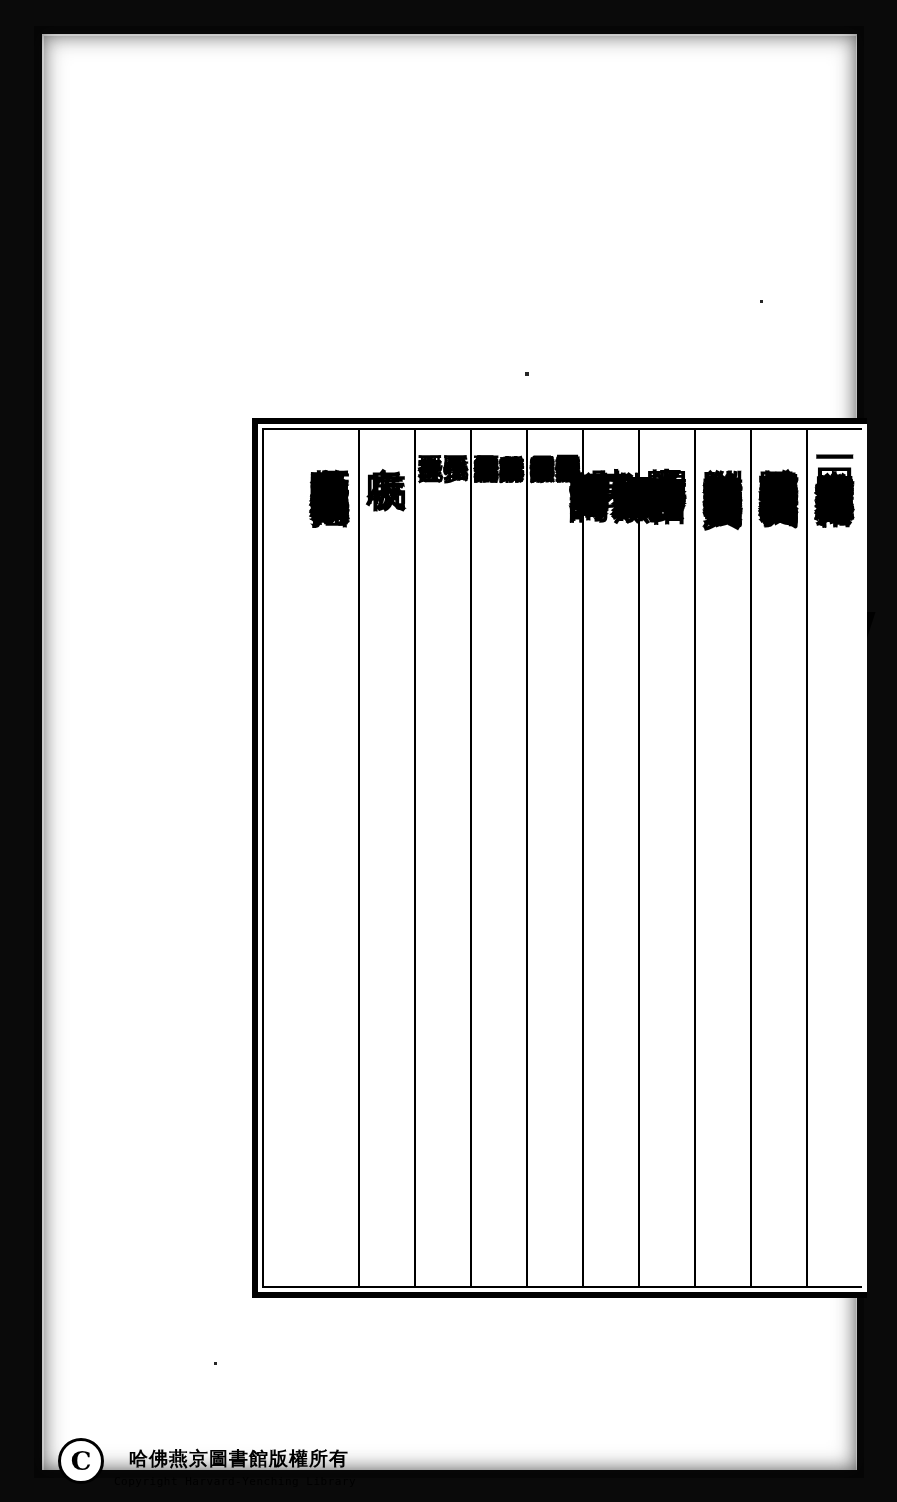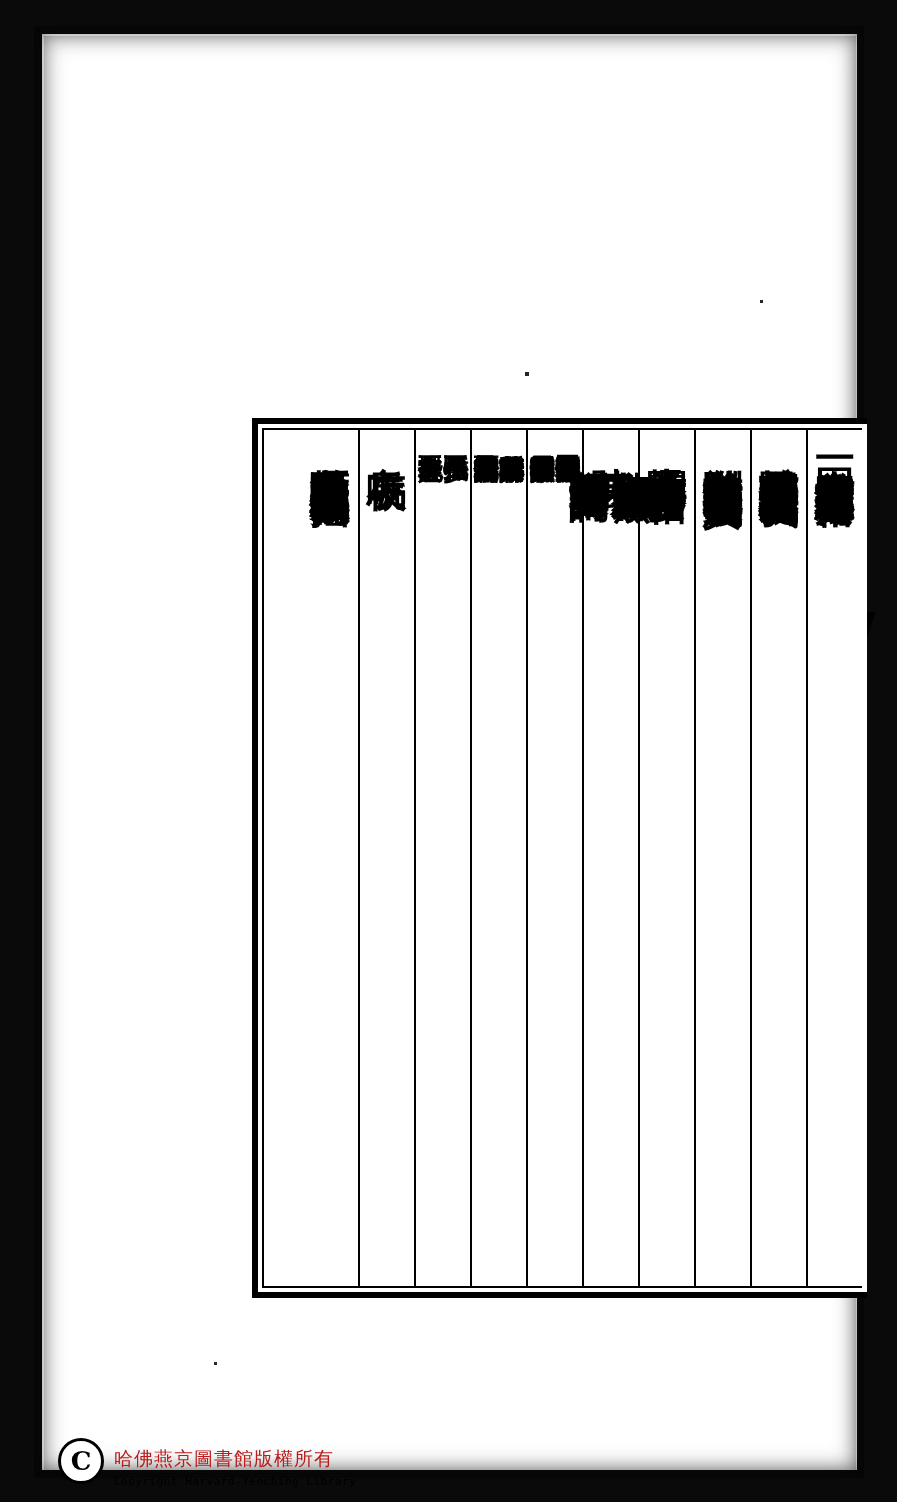--- a/index.html
+++ b/index.html
@@ -166,23 +166,24 @@
     font-size: 26px;
     font-weight: 700;
     color: #000;
     background: #fff;
     margin-bottom: 4px;
   }
   .stamp-text { display: flex; flex-direction: column; gap: 3px; }
   .stamp-cn {
     font-family: "DejaVu Serif", serif;
     font-size: 19px;
-    font-weight: 400;
-    color: #b91c1c;
+    font-weight: 700;
+    color: #000000;
     letter-spacing: 1px;
+    margin-left: 15px;
   }
   .stamp-en {
     font-family: "DejaVu Sans Mono", monospace;
     font-size: 11px;
     color: #000;
     letter-spacing: 0.5px;
   }
 
   
   .speck { position: absolute; background: #000; opacity: 0.85; }

